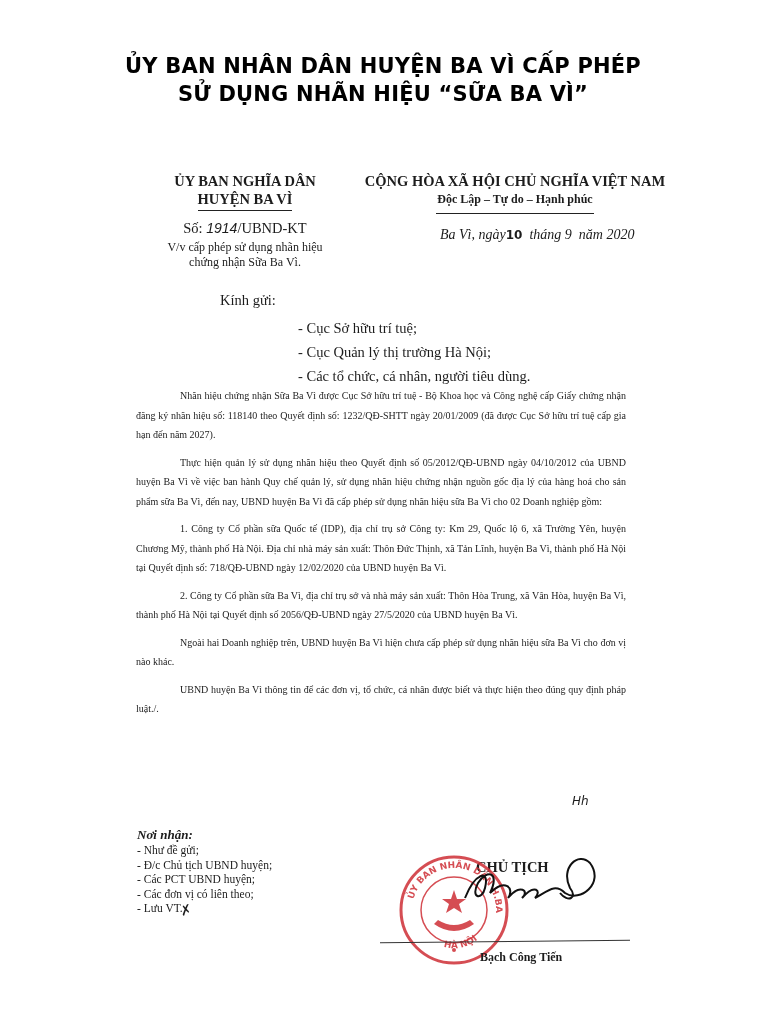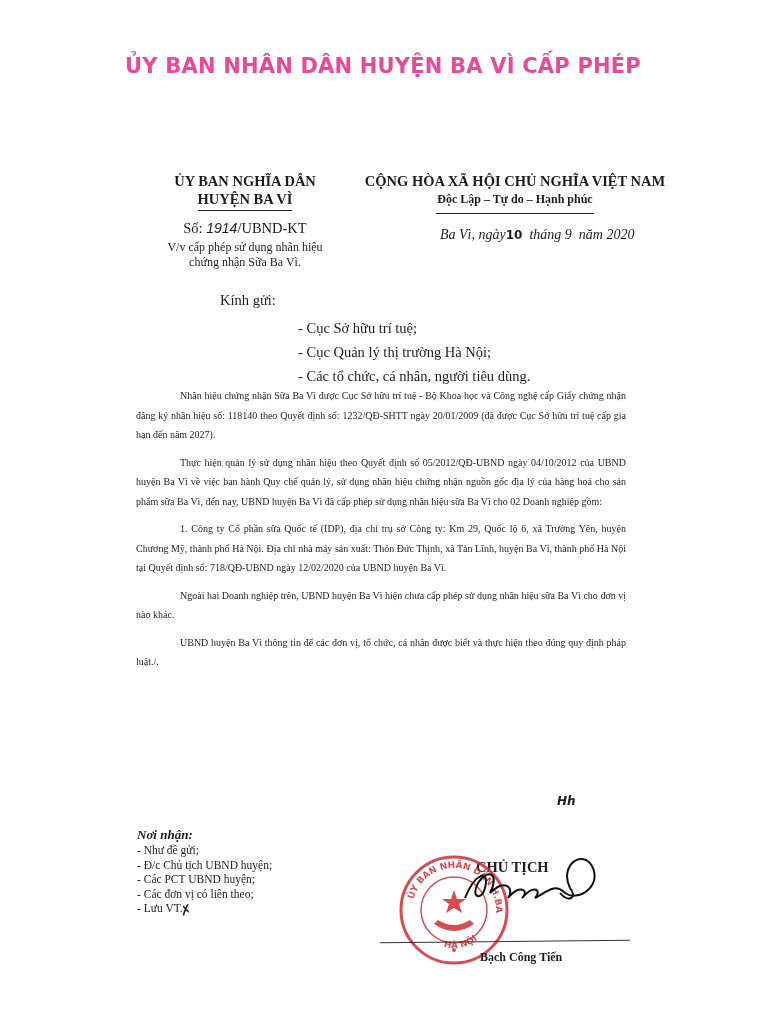--- a/index.html
+++ b/index.html
@@ -2,21 +2,21 @@
 <html><head>
 <meta charset="utf-8">
 <style>
   html, body { margin: 0; padding: 0; }
   body {
     width: 766px; height: 1024px; background: #ffffff; position: relative;
     overflow: hidden; font-family: "Liberation Serif", serif; color: #1c1c1c;
   }
   .banner {
     position: absolute; top: 52px; left: 0; width: 766px; text-align: center;
-    font-family: "DejaVu Sans", sans-serif; font-weight: bold; color: #ec4899;
+    font-family: "DejaVu Sans", sans-serif; font-weight: bold; color: #000000;
     font-size: 21px; line-height: 28px; letter-spacing: 0.2px;
   }
   .doc { position: absolute; left: 0; top: 0; width: 766px; height: 1024px; }
   .left-head {
     position: absolute; left: 125px; top: 172px; width: 240px; text-align: center;
   }
   .org1, .org2 { font-weight: bold; font-size: 14.5px; line-height: 18px; }
   .org2 { display: inline-block; padding-bottom: 2px; border-bottom: 1.3px solid #222; }
   .docnum { font-size: 14.5px; margin-top: 8px; line-height: 18px; }
   .docnum .hand { font-family: Liberation Sans, sans-serif; font-style: italic; font-size: 14px; }
@@ -38,28 +38,29 @@
     line-height: 19.5px; text-align: justify;
   }
   .body p { margin: 0 0 8px 0; text-indent: 44px; }
   .noinhan { position: absolute; left: 137px; top: 827px; font-size: 11.5px; line-height: 14.5px; }
   .noinhan .title { font-weight: bold; font-style: italic; font-size: 13px; line-height: 16px; }
   .chutich { position: absolute; left: 476px; top: 825px; font-weight: bold; font-size: 14.5px; margin-top: 34px; }
   .signer { position: absolute; left: 480px; top: 950px; font-weight: bold; font-size: 12px; }
   .sigline { position: absolute; left: 380px; top: 941px; width: 250px; border-top: 1.4px solid #333; transform: rotate(-0.6deg); }
   .stamp { position: absolute; left: 398px; top: 854px; width: 112px; height: 112px; }
   .signature { position: absolute; left: 460px; top: 853px; width: 150px; height: 60px; }
-  .initials { position: absolute; left: 557px; top: 794px; font-family: "DejaVu Sans", sans-serif; font-style: italic; font-size: 12px; font-weight: bold; }
+  .initials { position: absolute; left: 572px; top: 794px; font-family: "DejaVu Sans", sans-serif; font-style: italic; font-size: 12px; }
   .mark { position: absolute; left: 180px; top: 902px; font-family: "DejaVu Sans", sans-serif; font-weight: bold; font-size: 14px; transform: rotate(-15deg); }
 </style>
 </head>
 <body>
 
 <div class="banner">
   <div>ỦY BAN NHÂN DÂN HUYỆN BA VÌ CẤP PHÉP</div>
+  <div>SỬ DỤNG NHÃN HIỆU “SỮA BA VÌ”</div>
 </div>
 
 <div class="doc">
 
   <div class="left-head">
     <div class="org1">ỦY BAN NGHĨA DÂN</div>
     <div><span class="org2">HUYỆN BA VÌ</span></div>
     <div class="docnum">
       <span>Số: </span><span class="hand">1914</span><span>/UBND-KT</span>
     </div>
@@ -83,20 +84,21 @@
   <div class="recipients">
     <div>- Cục Sở hữu trí tuệ;</div>
     <div>- Cục Quản lý thị trường Hà Nội;</div>
     <div>- Các tổ chức, cá nhân, người tiêu dùng.</div>
   </div>
 
   <div class="body">
     <p>Nhãn hiệu chứng nhận Sữa Ba Vì được Cục Sở hữu trí tuệ - Bộ Khoa học và Công nghệ cấp Giấy chứng nhận đăng ký nhãn hiệu số: 118140 theo Quyết định số: 1232/QĐ-SHTT ngày 20/01/2009 (đã được Cục Sở hữu trí tuệ cấp gia hạn đến năm 2027).</p>
     <p>Thực hiện quản lý sử dụng nhãn hiệu theo Quyết định số 05/2012/QĐ-UBND ngày 04/10/2012 của UBND huyện Ba Vì về việc ban hành Quy chế quản lý, sử dụng nhãn hiệu chứng nhận nguồn gốc địa lý của hàng hoá cho sản phẩm sữa Ba Vì, đến nay, UBND huyện Ba Vì đã cấp phép sử dụng nhãn hiệu sữa Ba Vì cho 02 Doanh nghiệp gồm:</p>
     <p>1. Công ty Cổ phần sữa Quốc tế (IDP), địa chỉ trụ sở Công ty: Km 29, Quốc lộ 6, xã Trường Yên, huyện Chương Mỹ, thành phố Hà Nội. Địa chỉ nhà máy sản xuất: Thôn Đức Thịnh, xã Tản Lĩnh, huyện Ba Vì, thành phố Hà Nội tại Quyết định số: 718/QĐ-UBND ngày 12/02/2020 của UBND huyện Ba Vì.</p>
+    <p>2. Công ty Cổ phần sữa Ba Vì, địa chỉ trụ sở và nhà máy sản xuất: Thôn Hòa Trung, xã Vân Hòa, huyện Ba Vì, thành phố Hà Nội tại Quyết định số 2056/QĐ-UBND ngày 27/5/2020 của UBND huyện Ba Vì.</p>
     <p>Ngoài hai Doanh nghiệp trên, UBND huyện Ba Vì hiện chưa cấp phép sử dụng nhãn hiệu sữa Ba Vì cho đơn vị nào khác.</p>
     <p>UBND huyện Ba Vì thông tin để các đơn vị, tổ chức, cá nhân được biết và thực hiện theo đúng quy định pháp luật./.</p>
   </div>
   <div class="initials">Hh</div>
 
   <div class="noinhan">
     <div class="title">Nơi nhận:</div>
     <div>- Như đề gửi;</div>
     <div>- Đ/c  Chủ tịch UBND huyện;</div>
     <div>- Các PCT UBND huyện;</div>

